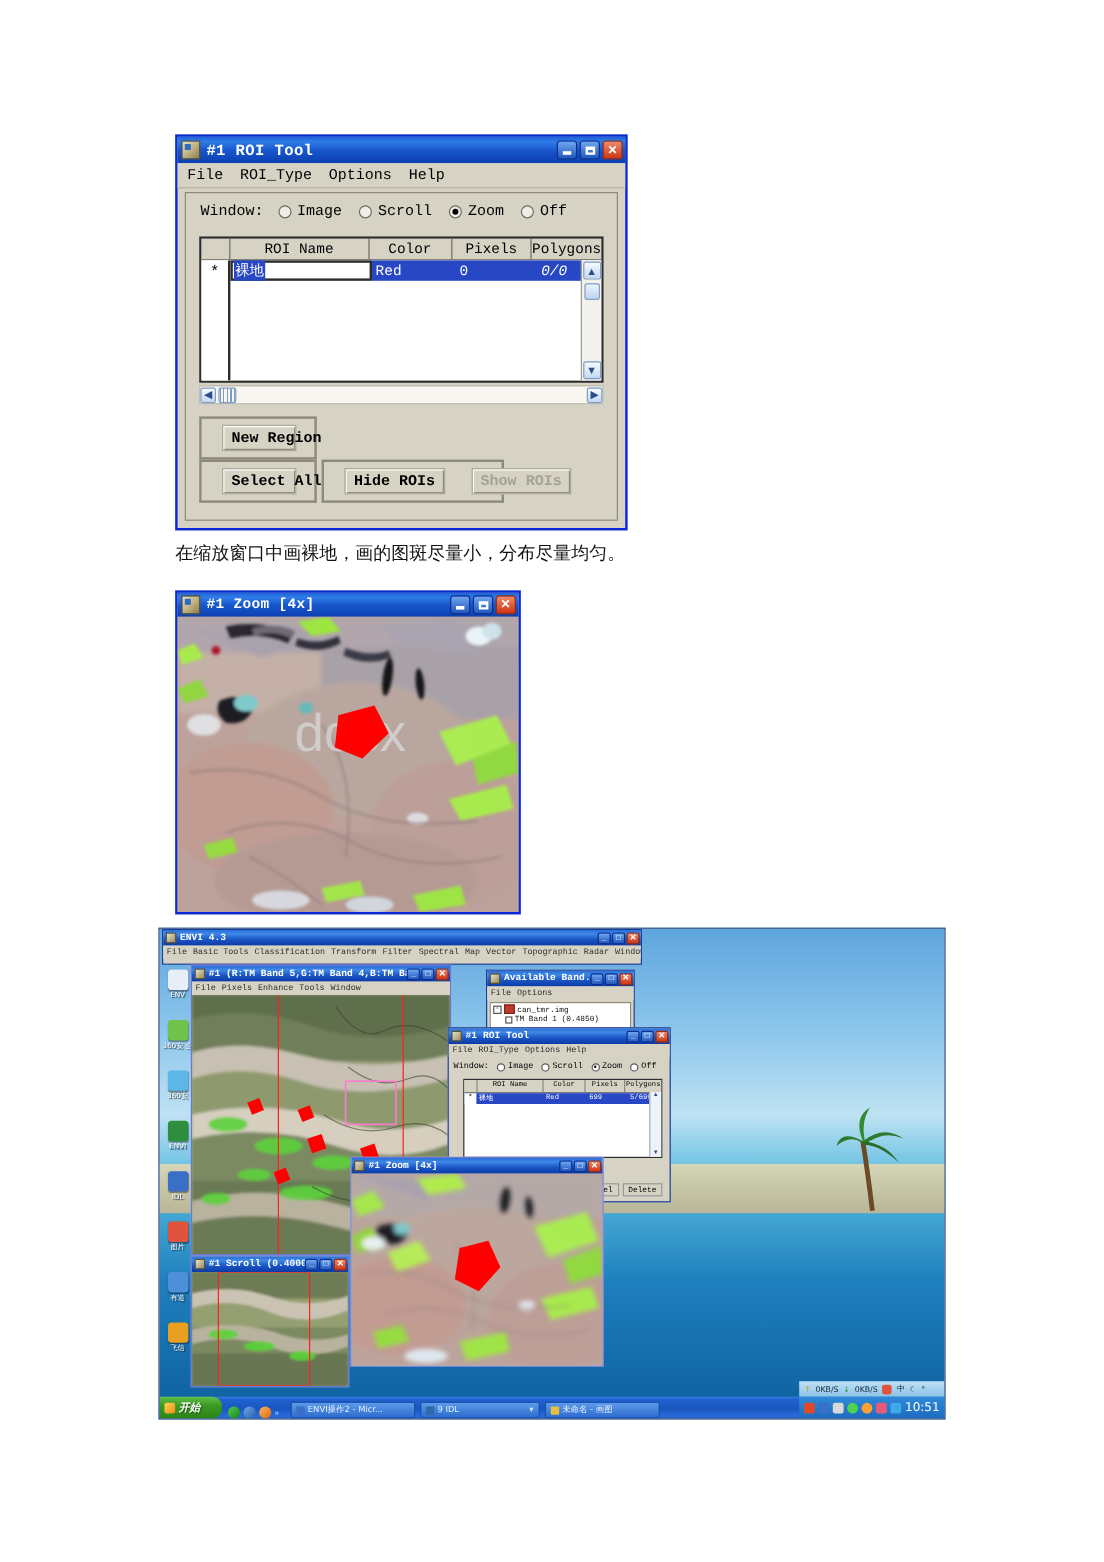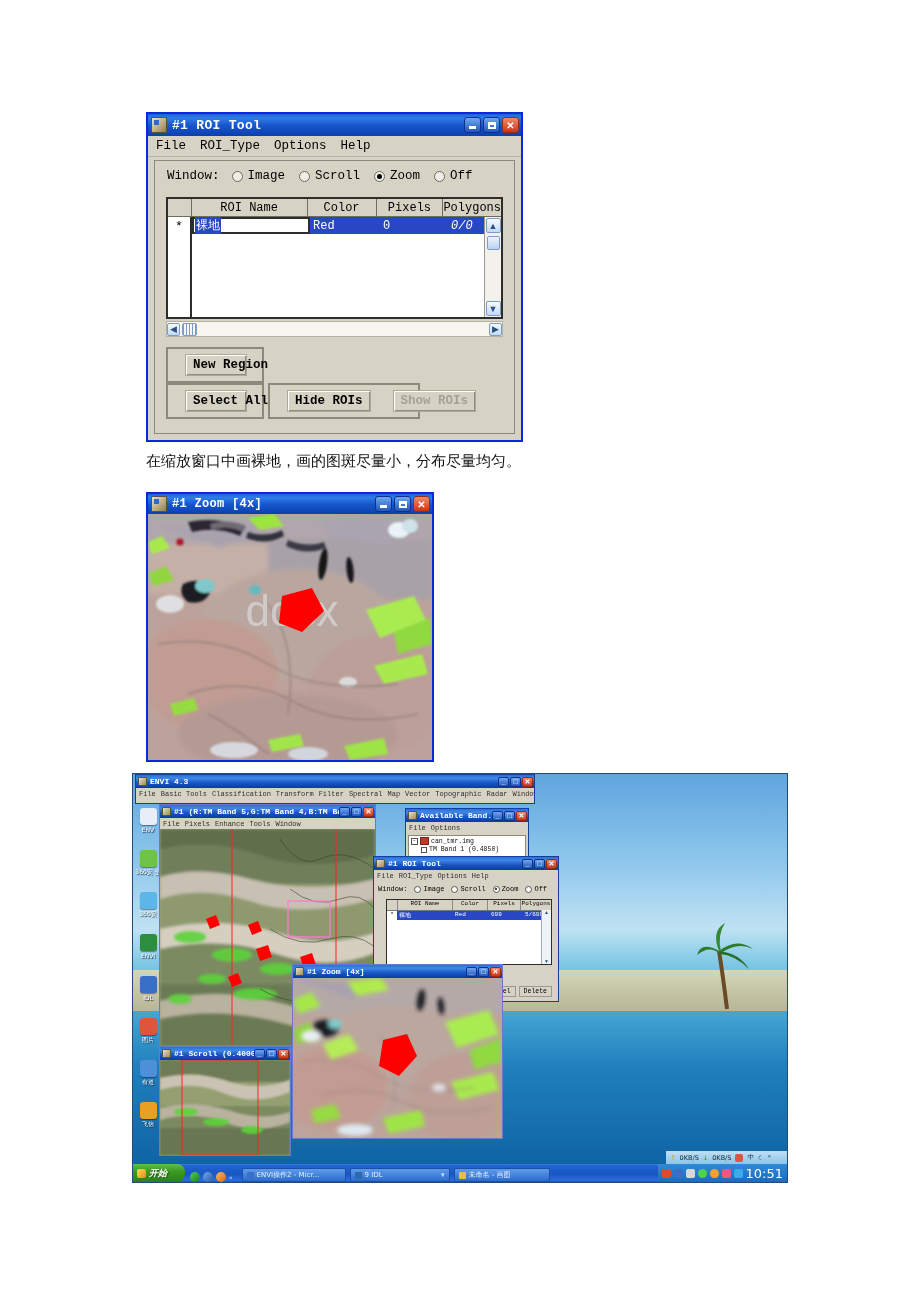--- a/index.html
+++ b/index.html
@@ -259,21 +259,21 @@
     height:14px;margin-left:4px;padding:0 4px;
     background:linear-gradient(180deg,#5c9bea,#2d6ccd);
     border:1px solid #1c4fa8;border-radius:2px;box-sizing:border-box;
     display:flex;align-items:center;gap:3px;
     color:#e8f0ff;font-family:"DejaVu Sans",sans-serif;font-size:7px;
     white-space:nowrap;overflow:hidden;
   }
   .tray{
     margin-left:auto;height:18px;display:flex;align-items:center;gap:3px;
     padding:0 4px;background:linear-gradient(180deg,#2f8ad8,#1d6bc0);
-    color:#fff;font-family:"DejaVu Sans",sans-serif;font-size:13px;
+    color:#fff;font-family:"DejaVu Sans",sans-serif;font-size:10px;
   }
   .tray .ti{width:9px;height:9px;border-radius:2px;}
   .statusline{
     position:absolute;right:0;bottom:18px;height:13px;
     display:flex;align-items:center;gap:4px;padding:0 4px;
     background:linear-gradient(180deg,#bfe0f5,#8cc4e8);
     font-family:"DejaVu Sans",sans-serif;font-size:6.5px;color:#123;
   }
 
   

